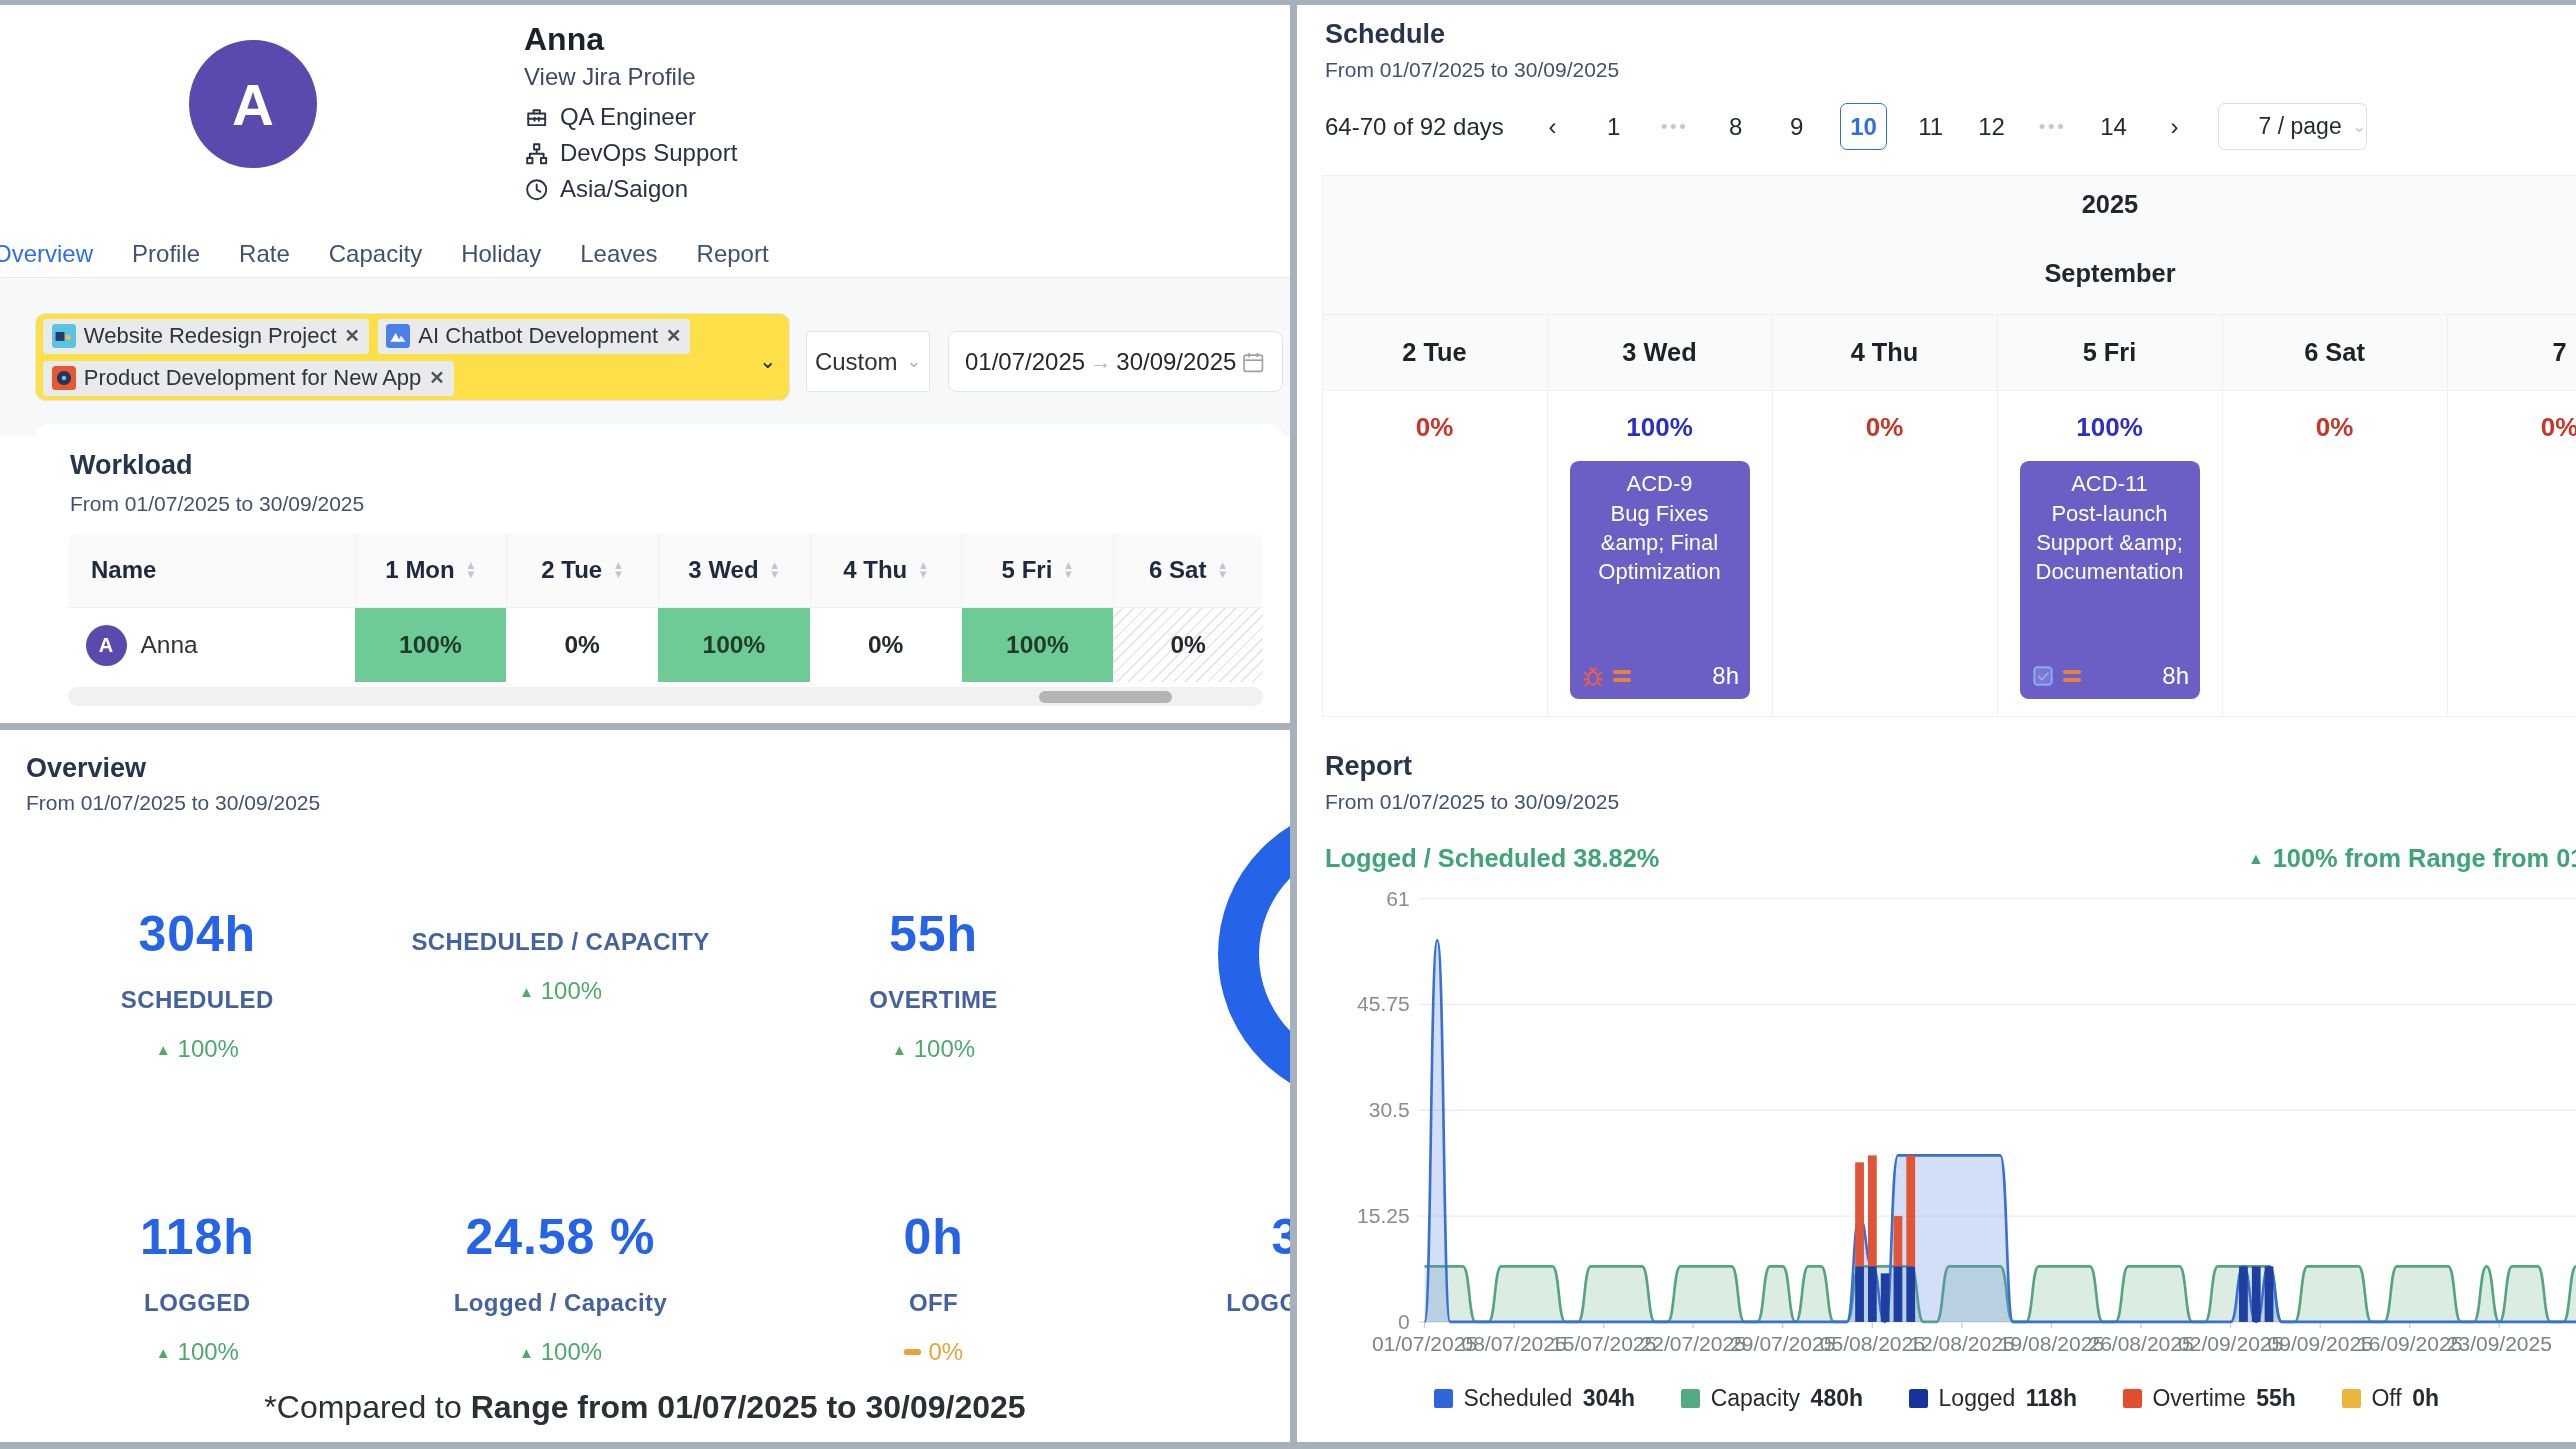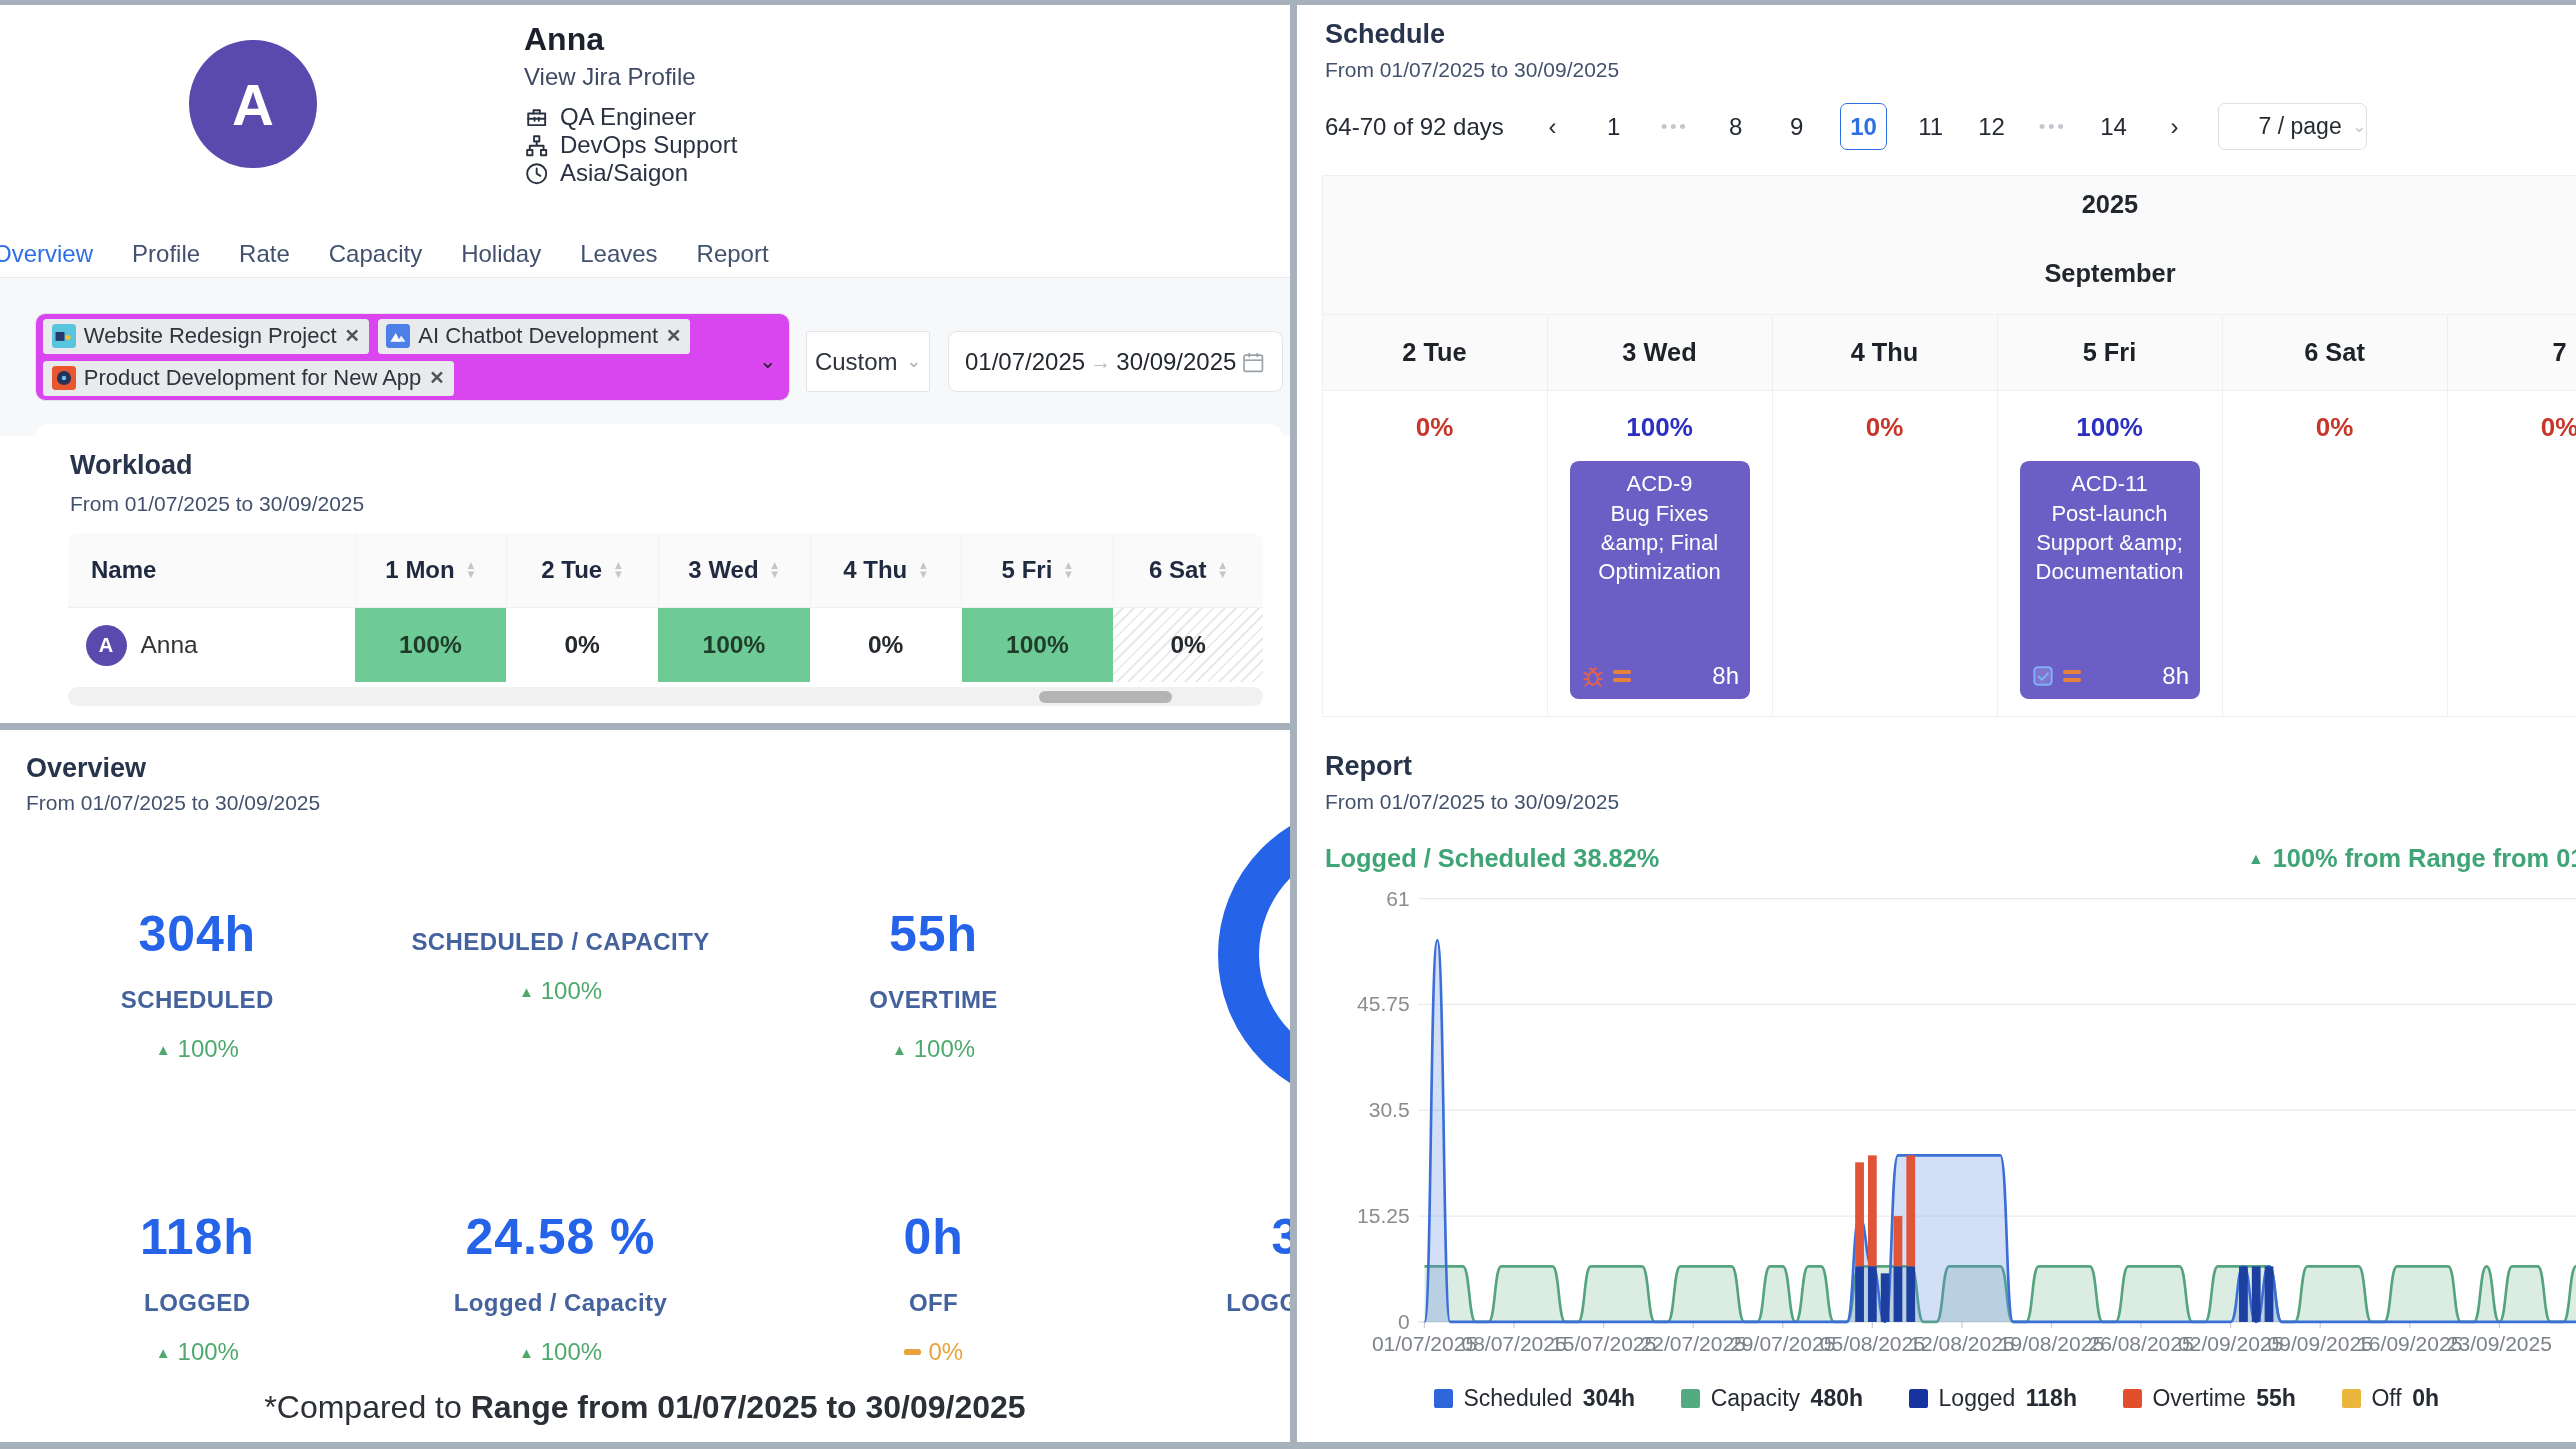--- a/index.html
+++ b/index.html
@@ -9,33 +9,33 @@
   #q-tl{left:0;top:5.3px;width:1290px;height:718px;}
   #q-tr{left:1297px;top:5.3px;width:1279px;height:839px;}
   #q-bl{left:0;top:730px;width:1290px;height:712px;}
   #q-br{left:1297px;top:730px;width:1279px;height:712px;}
   .abs{position:absolute;}
 
   
   .avatar-big{left:189px;top:35px;width:128px;height:128px;border-radius:50%;display:flex;align-items:center;justify-content:center;color:#fff;font-size:58px;font-weight:bold;}
   .profile-name{left:524px;top:16px;font-size:32px;font-weight:bold;color:#1c212b;}
   .profile-link{left:524px;top:58px;font-size:24px;color:#3e4a63;cursor:pointer;}
-  .pf-rows{left:524px;top:98px;display:flex;flex-direction:column;}
+  .pf-rows{left:524px;top:98px;display:flex;flex-direction:column;gap:8px;}
   .pf-row{display:flex;align-items:center;gap:10.5px;font-size:24px;color:#2a3141;}
   .pf-row svg{display:block;}
 
   
   .tabs{left:-7px;top:235px;display:flex;gap:39px;font-size:24px;color:#42526e;}
   .tab{cursor:pointer;white-space:nowrap;}
   .tab.active{color:#2f6fe4;}
   .tabs-border{left:0;top:272px;width:1290px;height:0.9px;background:#e8eaed;}
 
   
   .filter-strip{left:0;top:273px;width:1290px;height:158px;background:#f7f8f9;}
-  .chips-box{left:35px;top:308px;width:755px;height:88px;background:#d946ef;border:0.9px solid #e4e6e9;border-radius:10.5px;padding:7px 39px 7px 7px;display:flex;flex-wrap:wrap;gap:7px 8.8px;align-content:center;}
+  .chips-box{left:35px;top:308px;width:755px;height:88px;background:#fde047;border:0.9px solid #e4e6e9;border-radius:10.5px;padding:7px 39px 7px 7px;display:flex;flex-wrap:wrap;gap:7px 8.8px;align-content:center;}
   .chip{display:flex;align-items:center;gap:8px;background:#e9eaec;border-radius:3.5px;padding:4.4px 8.8px;font-size:22px;color:#2e333c;height:35px;cursor:default;}
   .chip .x{font-size:18.4px;color:#4f545c;font-weight:bold;cursor:pointer;line-height:1;}
   .chip-ic{width:24px;height:24px;border-radius:3.5px;position:relative;overflow:hidden;flex:0 0 auto;}
   .chips-caret{position:absolute;right:12.3px;top:35px;font-size:21px;color:#1f2430;}
   .select-box{left:806px;top:326px;width:124px;height:61px;background:#fff;border:0.9px solid #e2e4e7;border-radius:2px;display:flex;align-items:center;justify-content:center;gap:8.8px;font-size:24px;color:#2e333c;cursor:pointer;}
   .select-box .car{color:#aab0b8;font-size:17.5px;}
   .date-box{left:948px;top:326px;width:335px;height:61px;background:#fff;border:0.9px solid #e2e4e7;border-radius:8.8px;display:flex;align-items:center;justify-content:space-between;padding:0 16px;font-size:24px;color:#24292f;}
   .date-box .arrow{color:#b6bcc4;font-size:21px;}
 
   

